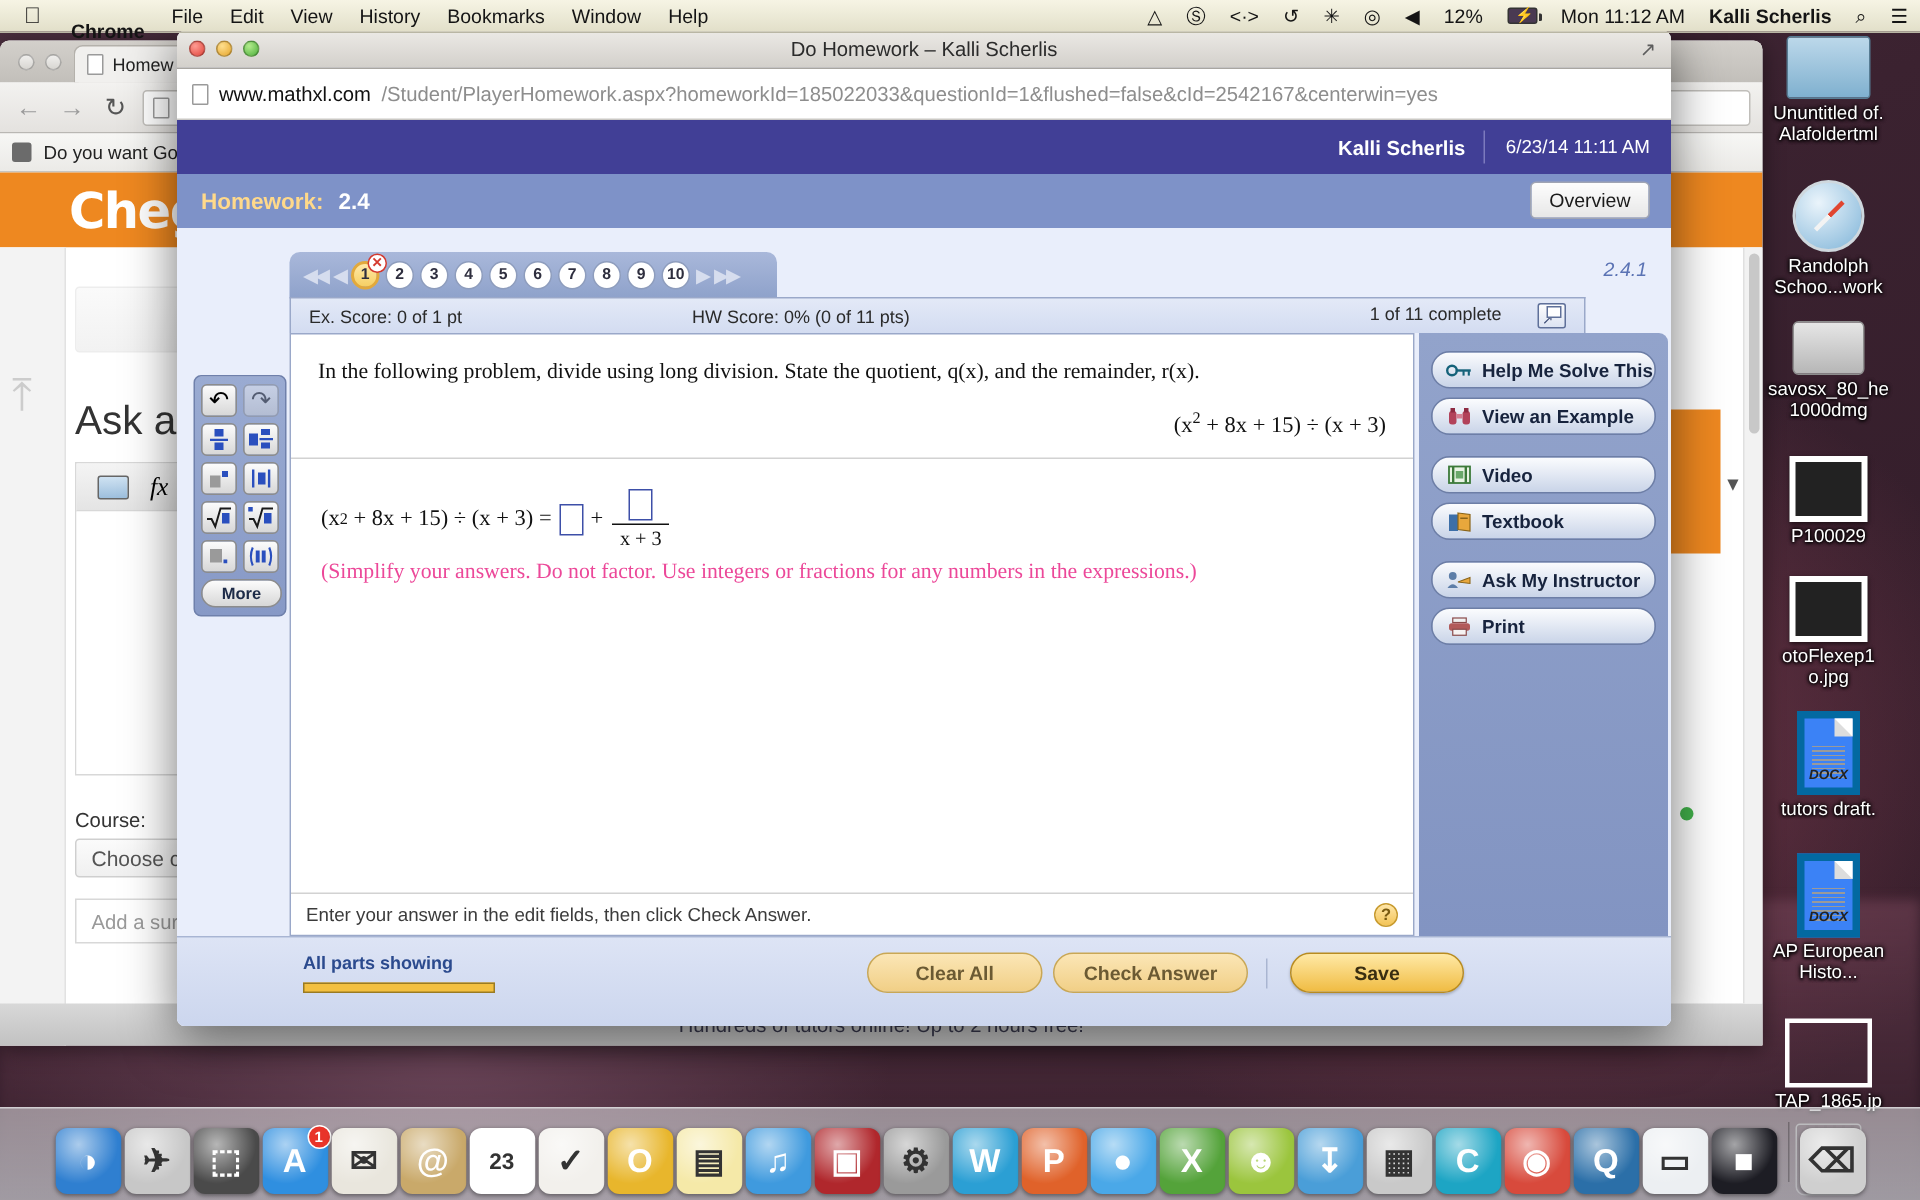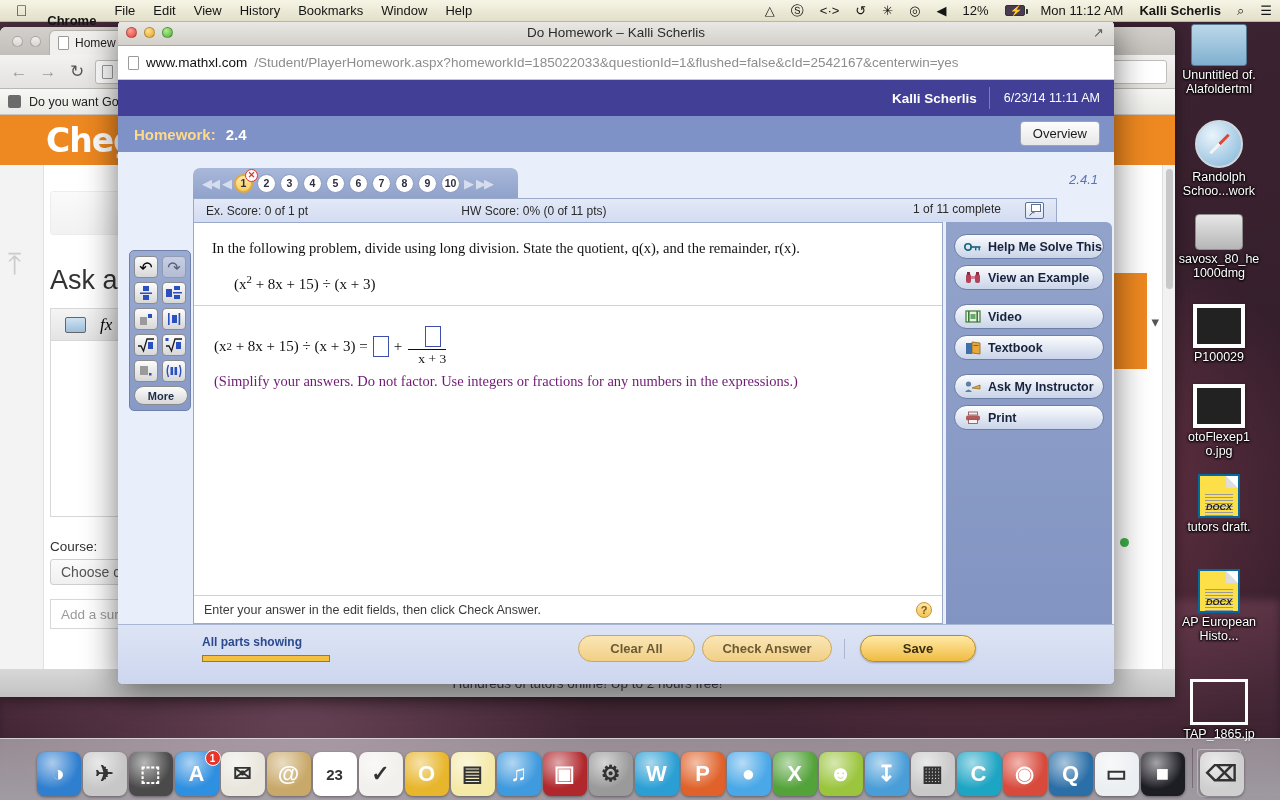--- a/index.html
+++ b/index.html
@@ -199,32 +199,32 @@
   .popout::after{content:"";position:absolute;right:2px;top:1px;width:8px;height:6px;border:1px solid #5f7099;background:#fff;}
   .popout::before{content:"\2197";position:absolute;left:2px;bottom:0px;font-size:9px;color:#3c4c75;}
 
   
   #qpanel{
     position:absolute;left:75px;top:70px;width:750px;bottom:60px;
     background:#fff;border:1px solid #9aa8c9;border-radius:0 0 0 0;
   }
   #qbody{padding:16px 18px 0 18px;font-family:"Liberation Serif",serif;color:#111;}
   .qtext{font-size:14.5px;line-height:1.35;}
-  .qexpr{font-size:15px;margin:14px 0 12px 22px;}
+  .qexpr{font-size:15px;margin:14px 0 12px 22px;text-align:right;}
   .hr{height:1px;background:#d2d2d2;margin:6px -18px 0 -18px;}
   #answer-row{display:flex;align-items:center;font-size:15px;margin:20px 0 0 2px;font-family:"Liberation Serif",serif;}
   .inbox{
     display:inline-block;width:16px;height:21px;border:1.6px solid #3d4fa8;background:#fff;
     vertical-align:middle;margin:0 5px;
   }
-  .frac{display:inline-flex;flex-direction:column;align-items:flex-end;vertical-align:middle;margin-left:6px;}
+  .frac{display:inline-flex;flex-direction:column;align-items:center;vertical-align:middle;margin-left:6px;}
   .frac .num{padding-bottom:2px;}
   .frac .bar{height:1.6px;background:#111;width:100%;min-width:38px;}
   .frac .den{font-size:13.5px;padding-top:1px;}
-  .simplify{color:#701a75;font-size:14.5px;margin:6px 0 0 2px;font-family:"Liberation Serif",serif;}
+  .simplify{color:#ec4899;font-size:14.5px;margin:6px 0 0 2px;font-family:"Liberation Serif",serif;}
   sup{font-size:.72em;vertical-align:super;}
 
   
   #qstatus{
     position:absolute;left:0;right:0;bottom:0;height:28px;background:#fff;
     border-top:1px solid #d2d2d2;display:flex;align-items:center;padding:0 10px;
     font-size:12.5px;color:#3b3b3b;font-family:"Liberation Sans",sans-serif;
   }
   .help-q{
     margin-left:auto;width:16px;height:16px;border-radius:50%;
@@ -284,21 +284,21 @@
   #check-answer{left:584px;width:130px;}
   #save-btn{left:742px;width:116px;color:#3a2e11;background:linear-gradient(180deg,#ffe9a6,#f0bc43);border:1px solid #b88b20;box-shadow:0 1px 2px rgba(0,0,0,.25);}
   .fdivider{position:absolute;left:726px;top:14px;width:1px;height:20px;background:#a9b5d1;}
 
   
   #deskicons{position:absolute;right:0;top:24px;width:122px;height:740px;z-index:20;}
   .dicon{position:absolute;width:118px;text-align:center;color:#fff;font-size:12.5px;line-height:14px;
     text-shadow:0 0 3px #000,0 0 3px #000,0 1px 2px #000;}
   .dicon .glyph{display:block;margin:0 auto 2px;}
   .folder{width:56px;height:42px;background:linear-gradient(180deg,#bcd8ea,#7fb0cf);border:1px solid #567b92;border-radius:3px;}
-  .docfile{width:42px;height:44px;background:#fde047;border:2px solid #0369a1;position:relative;}
+  .docfile{width:42px;height:56px;background:#3b82f6;border:5px solid #0369a1;position:relative;}
   .docfile::after{content:"";position:absolute;right:0;top:0;border-width:0 12px 12px 0;border-style:solid;border-color:#ddd #fff;}
   .docfile .doclines{position:absolute;left:5px;top:18px;right:5px;height:22px;
     background:repeating-linear-gradient(180deg,#9a9a9a 0 1px,transparent 1px 3px);}
   .docfile .doclabel{position:absolute;left:0;right:0;bottom:2px;font-size:9px;color:#222;text-shadow:none;font-weight:bold;}
   .photo{width:52px;height:44px;background:#222;border:4px solid #fff;box-shadow:0 1px 3px rgba(0,0,0,.6);}
   .safari{width:48px;height:48px;border-radius:50%;background:radial-gradient(circle at 35% 30%,#eaf4fb,#7fb4d8);border:2px solid #cfd8de;}
   .safari .needle{display:block;width:3px;height:26px;margin:9px auto;background:linear-gradient(180deg,#e0452f 50%,#f3f3f3 50%);transform:rotate(45deg);}
   .disk{width:48px;height:36px;background:linear-gradient(180deg,#e6e6e6,#b6b6b6);border:1px solid #8d8d8d;border-radius:4px;}
   .trash{width:44px;height:48px;background:linear-gradient(180deg,#e8e8e8,#b9b9b9);border:1px solid #8f8f8f;border-radius:3px 3px 6px 6px;
     background-image:repeating-linear-gradient(90deg,rgba(0,0,0,.12) 0 2px,transparent 2px 6px);}

